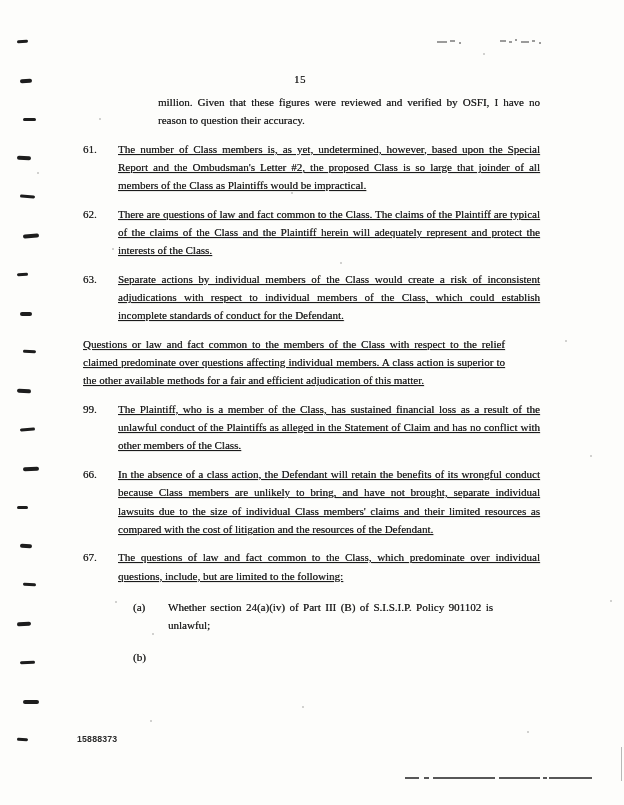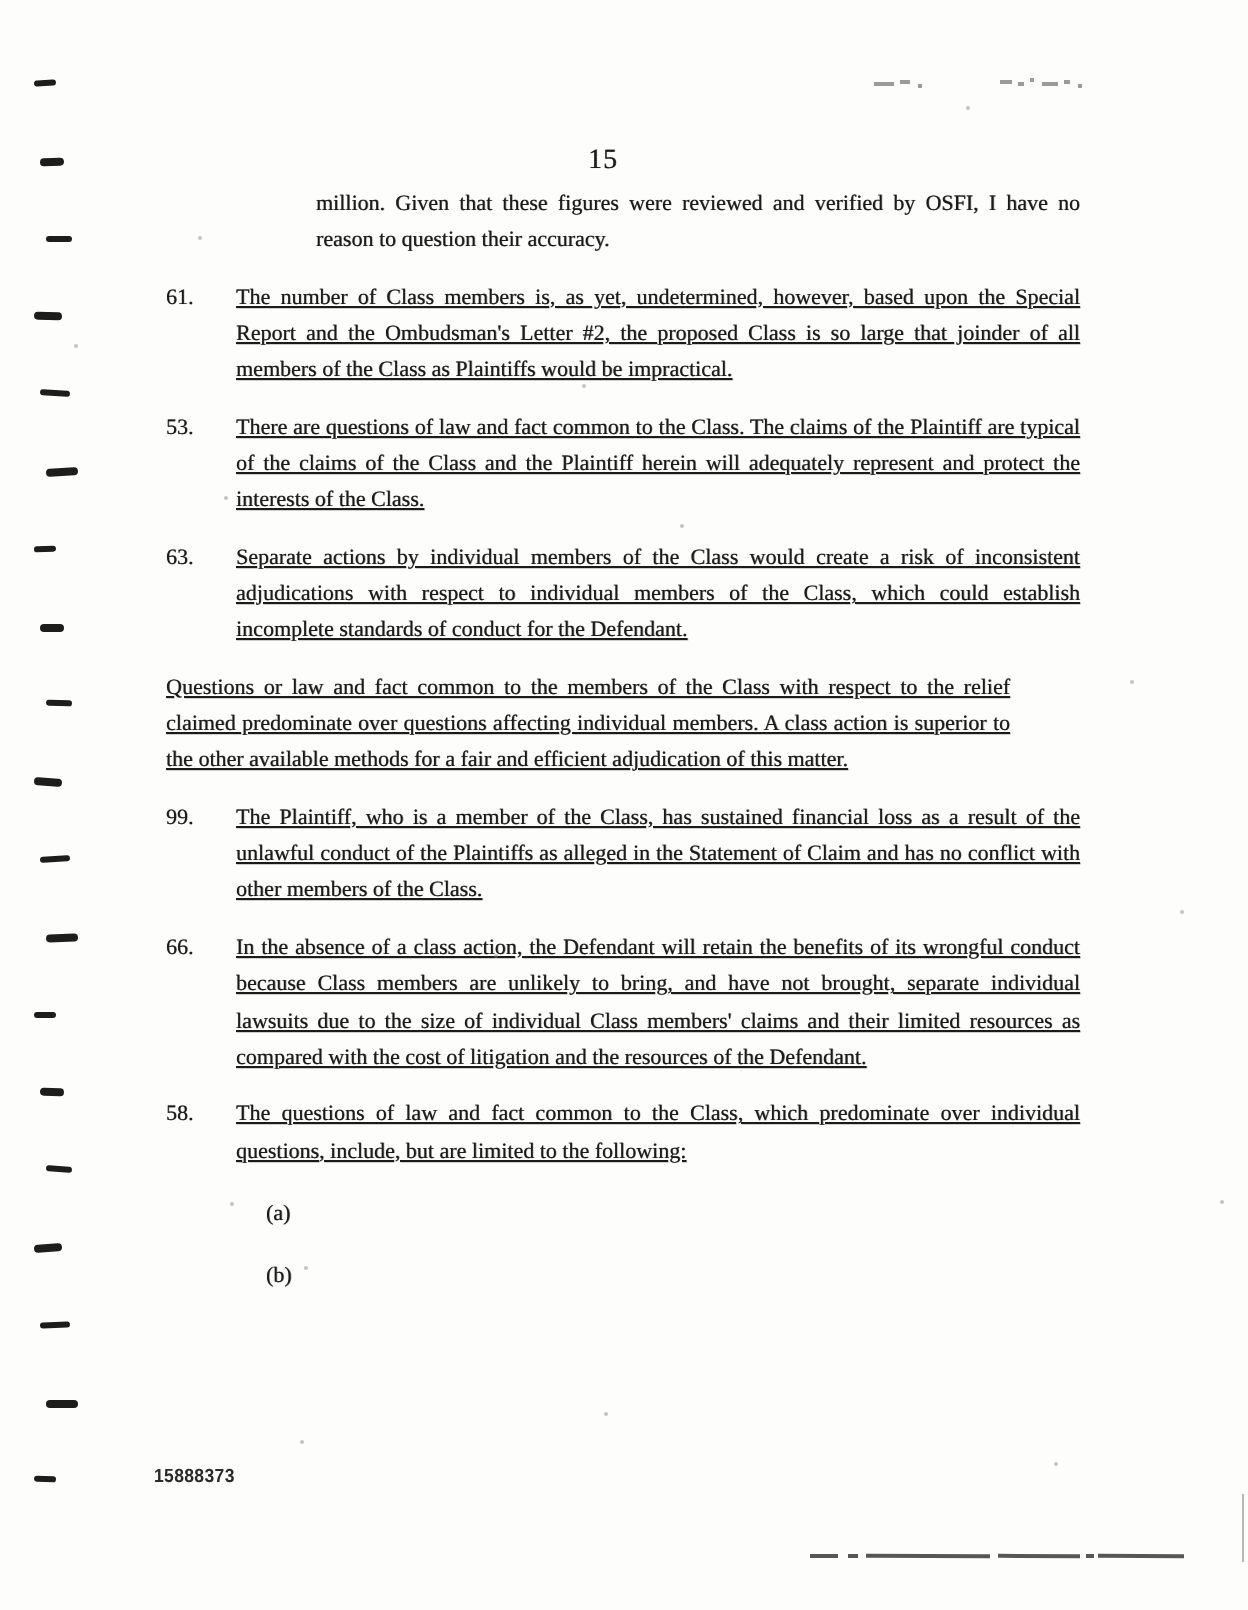--- a/index.html
+++ b/index.html
@@ -4,21 +4,21 @@
 <style>
   html,body{margin:0;padding:0;background:#e8e8e8;}
   .page{
     position:relative;width:624px;height:805px;margin:0;
     background:#fdfdfb;overflow:hidden;color:#1b1b1b;
     font-family:"Liberation Serif","DejaVu Serif",serif;
   }
   .scan-text{ text-shadow:0.3px 0.2px 0 rgba(25,25,25,0.5), 0 0 0.5px rgba(0,0,0,0.3); }
   .page-number{
     position:absolute;left:294px;top:73px;
-    font-size:14px;letter-spacing:0.5px;
+    font-size:11px;letter-spacing:0.5px;
   }
   .content{
     position:absolute;left:83px;top:93px;width:457px;
     font-size:11px;line-height:18.4px;
   }
   .intro{margin:0 0 9.8px 75px;width:382px;text-align:justify;}
   .para{display:flex;margin:0 0 9.8px 0;}
   .para .num{width:35px;flex:none;}
   .para .pbody{width:422px;text-align:justify;text-decoration:underline;}
   .sub{display:flex;margin:13px 0 0 50px;}
@@ -45,44 +45,45 @@
   <div class="page-number scan-text">15</div>
 
   <div class="content scan-text">
     <p class="intro">million. Given that these figures were reviewed and verified by OSFI, I have no reason to question their accuracy.</p>
     <div id="paragraphs">
         <div class="para">
           <span class="num">61.</span>
           <div class="pbody">The number of Class members is, as yet, undetermined, however, based upon the Special Report and the Ombudsman's Letter #2, the proposed Class is so large that joinder of all members of the Class as Plaintiffs would be impractical.</div>
         </div>
         <div class="para">
-          <span class="num">53.</span>
+          <span class="num">62.</span>
           <div class="pbody">There are questions of law and fact common to the Class.  The claims of the Plaintiff are typical of the claims of the Class and the Plaintiff herein will adequately represent and protect the interests of the Class.</div>
         </div>
         <div class="para">
           <span class="num">63.</span>
           <div class="pbody">Separate actions by individual members of the Class would create a risk of inconsistent adjudications with respect to individual members of the Class, which could establish incomplete standards of conduct for the Defendant.</div>
         </div>
         <div class="para">
           <div class="pbody">Questions or law and fact common to the members of the Class with respect to the relief claimed predominate over questions affecting individual members.  A class action is superior to the other available methods for a fair and efficient adjudication of this matter.</div>
         </div>
         <div class="para">
           <span class="num">99.</span>
           <div class="pbody">The Plaintiff, who is a member of the Class, has sustained financial loss as a result of the unlawful conduct of the Plaintiffs as alleged in the Statement of Claim and has no conflict with other members of the Class.</div>
         </div>
         <div class="para">
           <span class="num">66.</span>
           <div class="pbody">In the absence of a class action, the Defendant will retain the benefits of its wrongful conduct because Class members are unlikely to bring, and have not brought, separate individual lawsuits due to the size of individual Class members' claims and their limited resources as compared with the cost of litigation and the resources of the Defendant.</div>
         </div>
         <div class="para">
-          <span class="num">58.</span>
+          <span class="num">67.</span>
           <div class="pbody">The questions of law and fact common to the Class, which predominate over individual questions, include, but are limited to the following:</div>
         </div>
         <div class="sub">
           <span class="marker">(a)</span>
+          <div class="sbody scan-text">Whether section 24(a)(iv) of Part III (B) of S.I.S.I.P. Policy 901102 is unlawful;</div>
         </div>
         <div class="sub">
           <span class="marker">(b)</span>
         </div>
       </div>
   </div>
 
   <div class="footer-id">15888373</div>
 
   <div id="artifacts">

